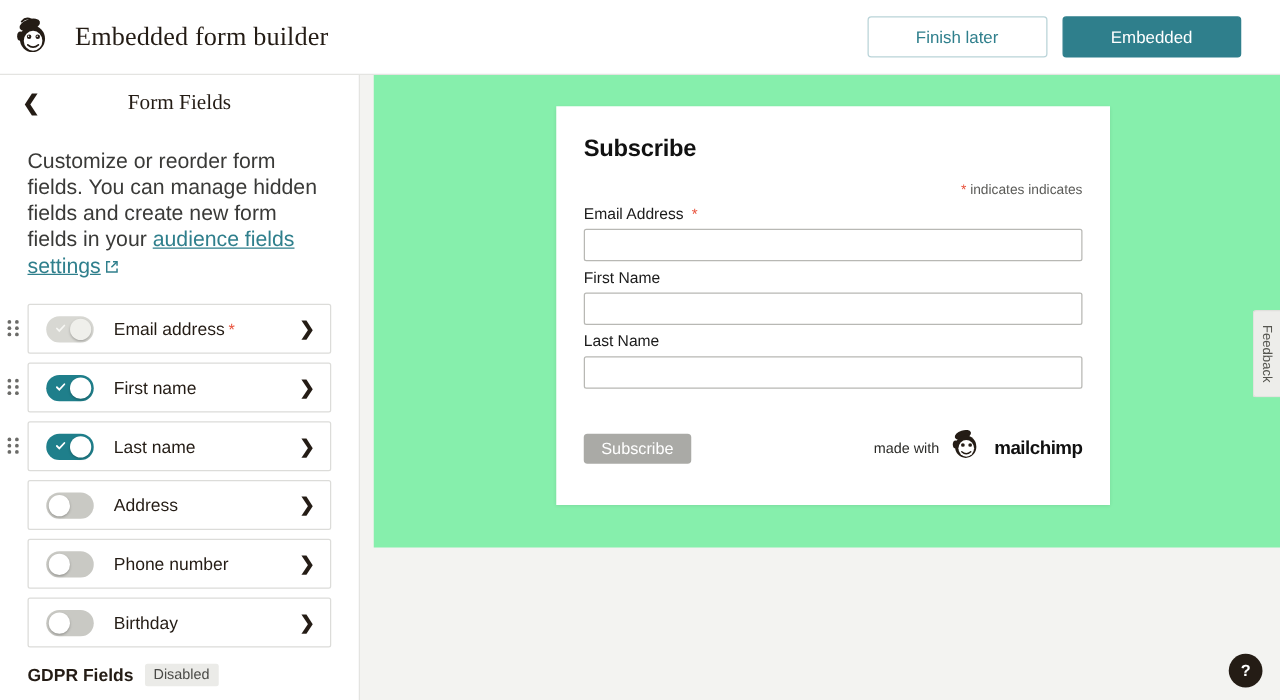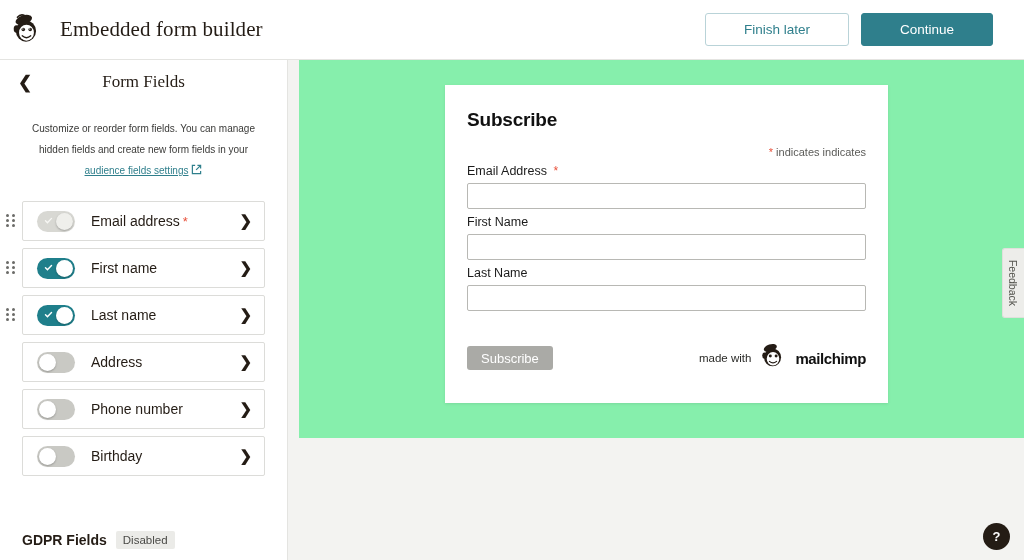--- a/index.html
+++ b/index.html
@@ -46,21 +46,21 @@
   .back-chevron {
     position: absolute; left: 14px; top: 13px; width: 22px; height: 22px;
     display: flex; align-items: center; justify-content: center;
     font-size: 17px; color: #241c15; cursor: pointer; font-weight: bold;
     font-family: "Liberation Sans", sans-serif;
   }
   .sidebar-title {
     font-family: "Liberation Serif", serif; font-size: 17px; color: #241c15;
   }
   .sidebar-desc {
-    margin: 12px 22px 0 22px; font-size: 10px; line-height: 21px; color: #3a3a38; text-align: center;
+    margin: 12px 22px 0 22px; font-size: 17px; line-height: 21px; color: #3a3a38;
   }
   .link-teal {
     color: #2f7f8c; text-decoration: underline; cursor: pointer;
   }
   .ext-icon { display: inline-block; vertical-align: -1px; margin-left: 3px; }
 
   
   .field-list { margin-top: 19px; }
   .field-row-wrap { display: flex; align-items: center; margin: 0 22px 7px 22px; position: relative; }
   .drag-handle {
@@ -188,21 +188,21 @@
           <circle cx="37.2" cy="30" r="1.1" fill="#ffffff"></circle>
           <path d="M23 43 q8 7 16 0" stroke="#241c15" stroke-width="2.6" fill="none" stroke-linecap="round"></path>
           <ellipse cx="12" cy="30" rx="5" ry="7" fill="#241c15"></ellipse>
           <path d="M14 8 q6 -7 14 -3" stroke="#241c15" stroke-width="3" fill="none" stroke-linecap="round"></path>
         </svg>
       </span>
       <span class="app-title">Embedded form builder</span>
     </div>
     <div class="topbar-actions">
       <div class="btn btn-outline">Finish later</div>
-      <div class="btn btn-primary">Continue</div>
+      <div class="btn btn-primary">Embedded</div>
     </div>
   </div>
 
   <div class="sidebar">
     <div class="sidebar-head">
       <div class="back-chevron">❮</div>
       <div class="sidebar-title">Form Fields</div>
     </div>
 
     <div class="sidebar-desc">

